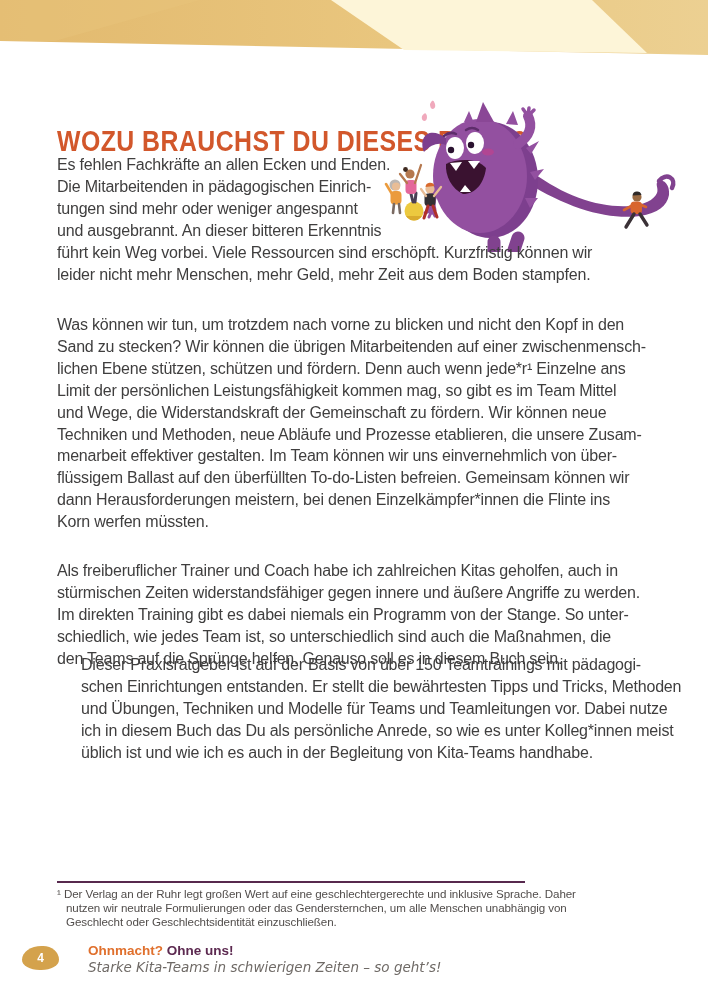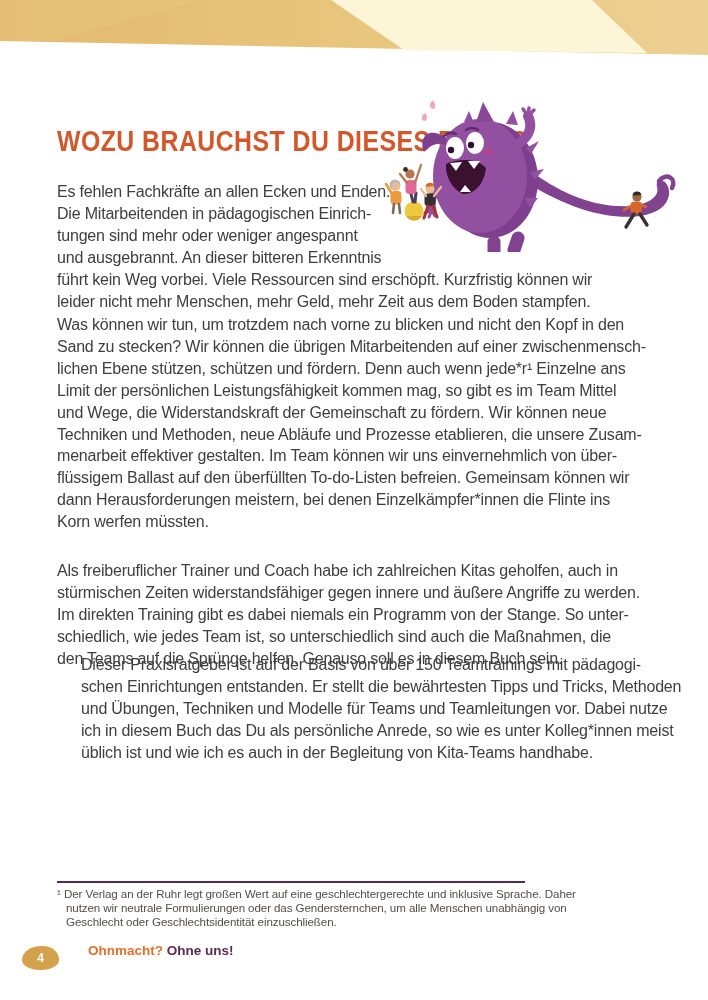--- a/index.html
+++ b/index.html
@@ -14,21 +14,21 @@
     position:absolute;top:126px;left:57px;width:600px;
     font-size:27px;font-weight:700;letter-spacing:.5px;color:#d2572b;
     transform:scale(.92,1.06);transform-origin:left top;white-space:pre;
   }
   
   .para{
     position:absolute;left:57px;width:640px;
     font-size:16px;line-height:21.9px;letter-spacing:-.2px;color:#3f3e3e;
     white-space:pre;
   }
-  .p1{top:181px;}
+  .p1{top:154px;}
   .p2{top:314px;}
   .p3{top:560px;}
   .p4{top:654px;margin-left:24px;}
   .p5{top:786px;}
   
   .illustration{position:absolute;left:378px;top:90px;width:330px;height:162px;}
   
   .footnote-rule{position:absolute;left:57px;top:881px;width:468px;height:2px;background:#57294e;}
   .footnote{
     position:absolute;left:57px;top:887px;width:560px;
@@ -180,15 +180,16 @@
   <div class="footnote-rule"></div>
   <div class="footnote">¹ Der Verlag an der Ruhr legt großen Wert auf eine geschlechtergerechte und inklusive Sprache. Daher
 nutzen wir neutrale Formulierungen oder das Gendersternchen, um alle Menschen unabhängig von
 Geschlecht oder Geschlechtsidentität einzuschließen.</div>
 
   <div class="page-badge">
     <span>4</span>
   </div>
   <div class="footer-text">
     <div class="footer-title"><span class="t1">Ohnmacht? </span><span class="t2">Ohne uns!</span></div>
+    <div class="footer-subtitle">Starke Kita-Teams in schwierigen Zeiten – so geht’s!</div>
   </div>
 
 </div>
 
 </body></html>

